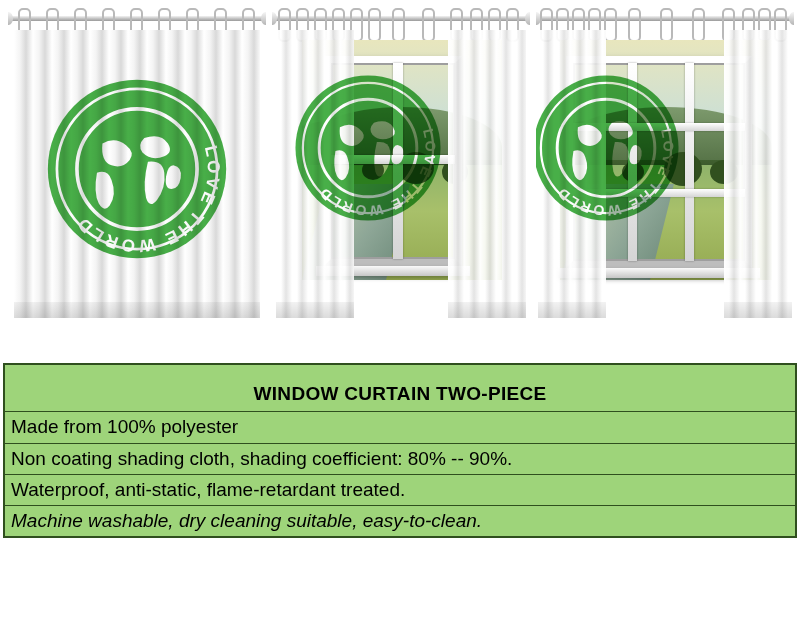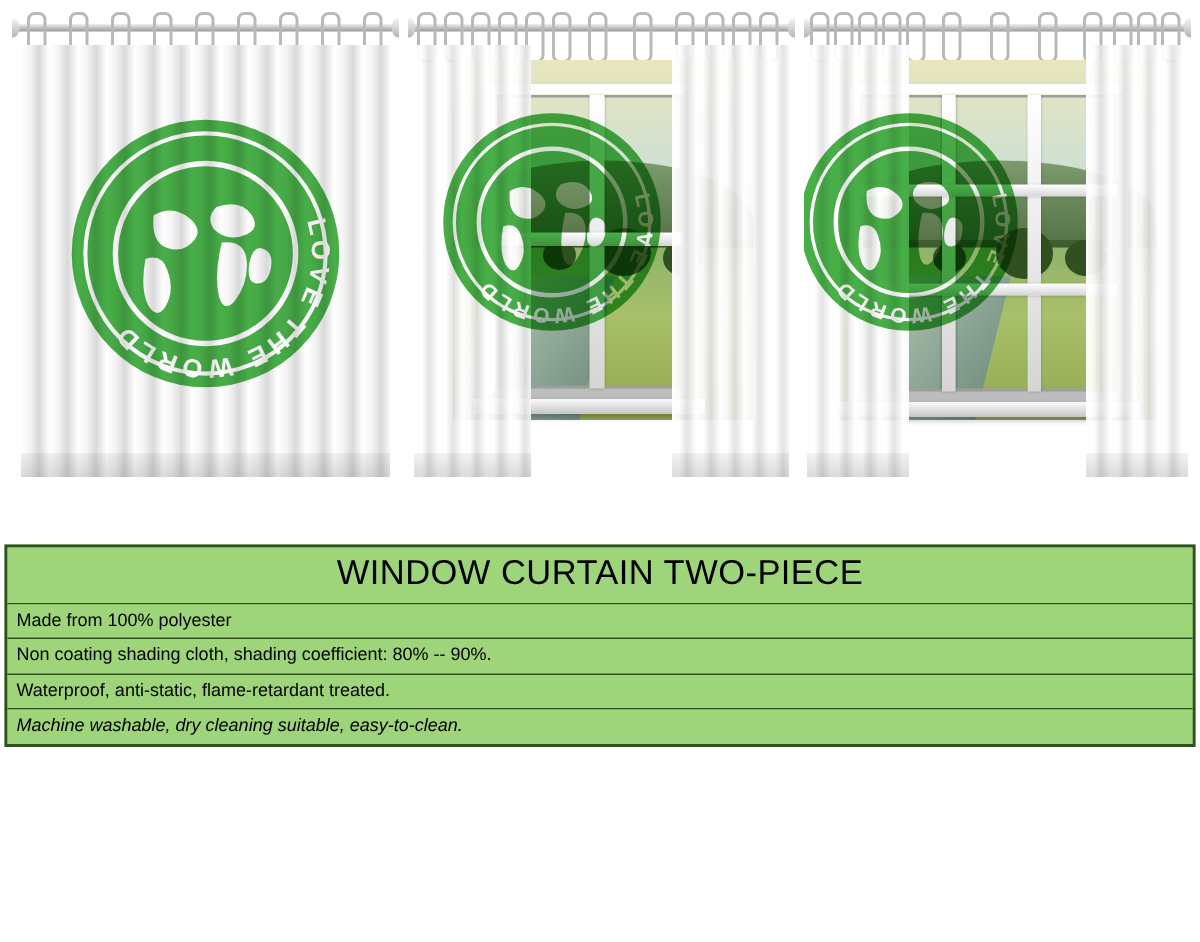--- a/index.html
+++ b/index.html
@@ -183,33 +183,33 @@
     width: 794px;
     border: 2px solid #2f4f1e;
     box-sizing: border-box;
     background: #9fd47b;
   }
   .spec-row {
     box-sizing: border-box;
     border-bottom: 1px solid #2f4f1e;
     background: #9ed47a;
     padding: 4px 6px 5px 6px;
-    font-size: 12px;
+    font-size: 19px;
     color: #000000;
     line-height: 1.12;
     white-space: nowrap;
     overflow: hidden;
   }
   .spec-row:last-child { border-bottom: none; font-style: italic; }
   .spec-title {
     text-align: center;
-    font-weight: normal;
-    font-size: 23px;
+    font-weight: bold;
+    font-size: 19px;
     letter-spacing: .3px;
-    padding: 4px 6px 7px 6px;
+    padding: 18px 6px 7px 6px;
   }
 </style>
 </head>
 <body>
 
 <div id="page">
 
   <div class="gallery">
 
     <div class="panel panel-a">

